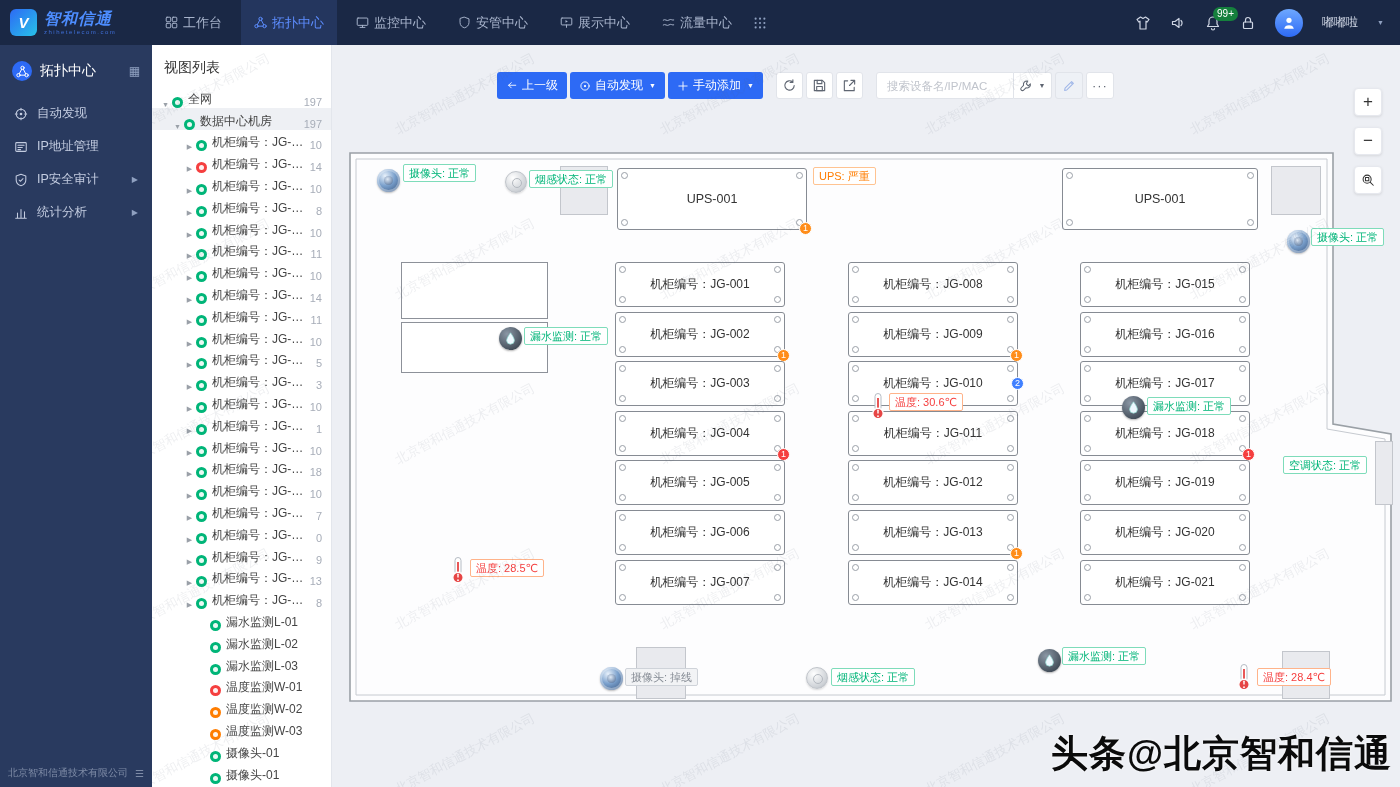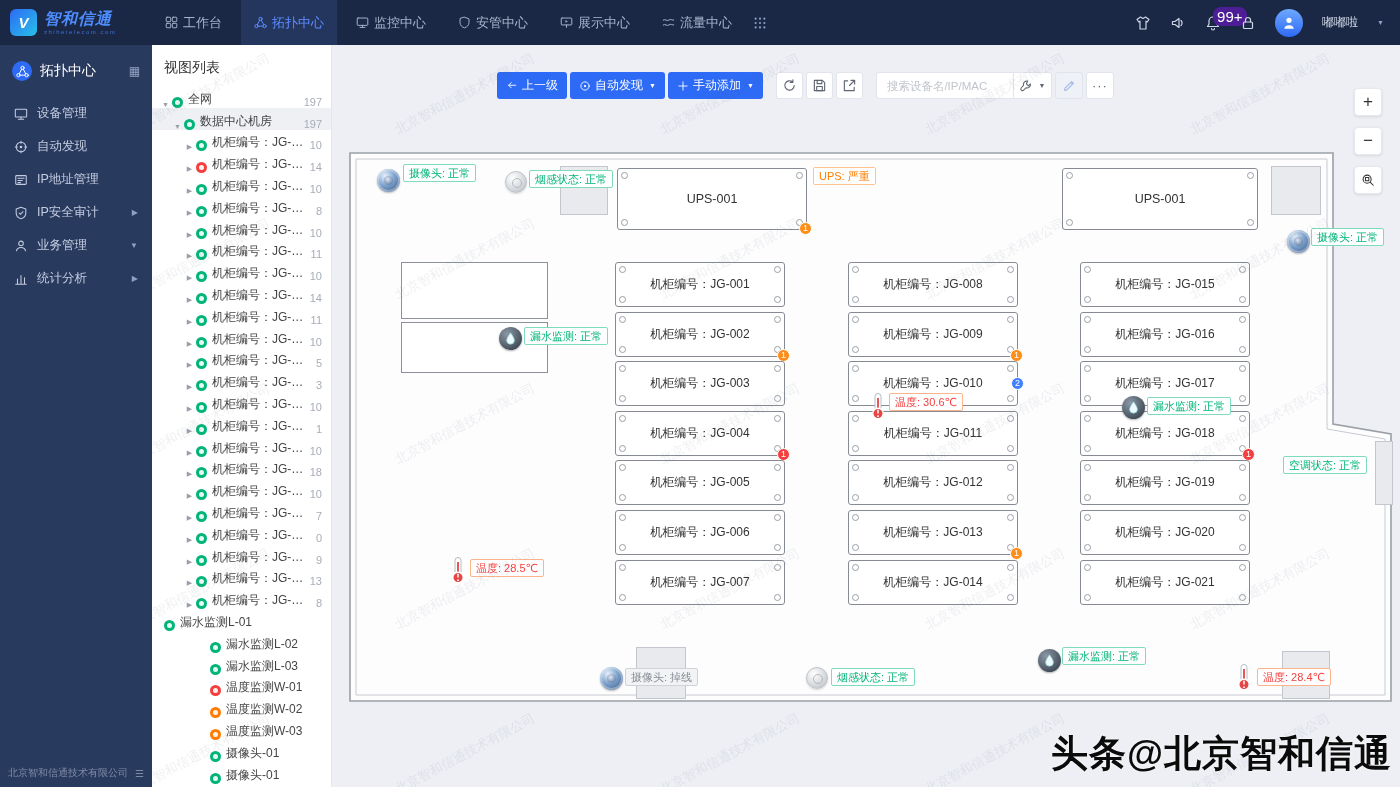--- a/index.html
+++ b/index.html
@@ -14,21 +14,21 @@
   .logo-text{display:flex;flex-direction:column;line-height:1}
   .logo-title{color:#4d8dff;font-weight:800;font-style:italic;font-size:16px;letter-spacing:1px}
   .logo-sub{color:#3f6fd8;font-size:6px;letter-spacing:1.5px;margin-top:2px}
   .topnav{display:flex;align-items:stretch;height:45px}
   .nav-item{display:flex;align-items:center;gap:5px;padding:0 13px;margin-right:6px;color:#a8b4cc;font-size:13px;cursor:pointer}
   .nav-item.active{background:#24365e;color:#5d8dff}
   .nav-item .nico{display:flex;align-items:center}
   .apps-grid{color:#8fa0c0;margin-left:2px;display:flex;align-items:center;cursor:pointer}
   .top-right{margin-left:auto;display:flex;align-items:center;gap:19px;padding-right:16px;color:#cfd6e4}
   .tb-ic{position:relative;display:flex;align-items:center;cursor:pointer}
-  .nbadge{position:absolute;top:-8px;left:8px;background:#4c1d95;color:#fff;font-size:15px;line-height:1;border-radius:8px;padding:2px 4px;white-space:nowrap}
+  .nbadge{position:absolute;top:-8px;left:8px;background:#15803d;color:#fff;font-size:10px;line-height:1;border-radius:8px;padding:2px 4px;white-space:nowrap}
   .avatar{width:28px;height:28px;border-radius:50%;background:linear-gradient(#6ea8ff,#2d6af5);display:flex;align-items:center;justify-content:center;flex:none;cursor:pointer}
   .username{font-size:12px;color:#cfd6e4;cursor:pointer}
   .u-caret{font-size:7px;color:#8fa0c0;cursor:pointer}
 
   
   .sidebar{position:absolute;left:0;top:45px;width:152px;bottom:0;background:#293a5f;z-index:59;display:flex;flex-direction:column}
   .sb-header{height:52px;display:flex;align-items:center;gap:8px;padding:0 12px;color:#fff;font-size:14px;flex:none}
   .sb-badge{width:20px;height:20px;border-radius:50%;background:#2d6af5;display:flex;align-items:center;justify-content:center;color:#fff}
   .sb-grid{margin-left:auto;color:#8fa0c0;font-size:12px;cursor:pointer}
   .sb-item{height:33px;display:flex;align-items:center;gap:9px;padding:0 14px;color:#c3cce0;font-size:12.5px;cursor:pointer;flex:none}
@@ -470,29 +470,20 @@
           <path d="M7 5.2 4 10.8 M9 5.2 12 10.8 M5 12.5 h6"></path>
         </svg>
       </span>
     <span>拓扑中心</span>
     <span class="sb-grid">▦</span>
   </div>
   <div id="sb-items">
       <div class="sb-item">
         <span>
           <svg viewBox="0 0 16 16" width="14" height="14" fill="none" stroke="currentColor" stroke-width="1.2" stroke-linecap="round" stroke-linejoin="round">
-            <rect x="1.5" y="2.5" width="13" height="9" rx="1"></rect>
-            <path d="M8 11.5 v2 M5 14 h6"></path>
-          </svg>
-        </span>
-        <span>设备管理</span>
-      </div>
-      <div class="sb-item">
-        <span>
-          <svg viewBox="0 0 16 16" width="14" height="14" fill="none" stroke="currentColor" stroke-width="1.2" stroke-linecap="round" stroke-linejoin="round">
             <circle cx="8" cy="8" r="5.5"></circle>
             <circle cx="8" cy="8" r="1.5" fill="currentColor" stroke="none"></circle>
             <path d="M8 1.5 V3.8 M8 12.2 V14.5 M1.5 8 H3.8 M12.2 8 H14.5"></path>
           </svg>
         </span>
         <span>自动发现</span>
       </div>
       <div class="sb-item">
         <span>
           <svg viewBox="0 0 16 16" width="14" height="14" fill="none" stroke="currentColor" stroke-width="1.2" stroke-linecap="round" stroke-linejoin="round">
@@ -508,30 +499,20 @@
             <path d="M8 1.5 13.5 3.5 V8 C13.5 11.5 11 13.7 8 14.5 5 13.7 2.5 11.5 2.5 8 V3.5 Z"></path>
             <path d="M5.8 8 7.3 9.5 10.3 6.5"></path>
           </svg>
         </span>
         <span>IP安全审计</span>
         <span class="chev">▶</span>
       </div>
       <div class="sb-item">
         <span>
           <svg viewBox="0 0 16 16" width="14" height="14" fill="none" stroke="currentColor" stroke-width="1.2" stroke-linecap="round" stroke-linejoin="round">
-            <circle cx="8" cy="5" r="2.6"></circle>
-            <path d="M2.8 13.5 a5.3 4.7 0 0 1 10.4 0"></path>
-          </svg>
-        </span>
-        <span>业务管理</span>
-        <span class="chev">▼</span>
-      </div>
-      <div class="sb-item">
-        <span>
-          <svg viewBox="0 0 16 16" width="14" height="14" fill="none" stroke="currentColor" stroke-width="1.2" stroke-linecap="round" stroke-linejoin="round">
             <path d="M2 14 H14 M4 13 V8 M8 13 V4 M12 13 V6.5"></path>
           </svg>
         </span>
         <span>统计分析</span>
         <span class="chev">▶</span>
       </div>
     </div>
   <div class="sb-footer">
     <span>北京智和信通技术有限公司</span>
     <span class="fic">☰</span>
@@ -678,21 +659,21 @@
         <span class="tree-dot" style="background: rgb(0, 181, 120);"></span>
         <span class="tree-label">机柜编号：JG-020</span>
         <span class="tree-count">13</span>
       </div>
       <div class="tree-row" style="padding-left: 32px;">
         <span class="tree-caret">▶</span>
         <span class="tree-dot" style="background: rgb(0, 181, 120);"></span>
         <span class="tree-label">机柜编号：JG-021</span>
         <span class="tree-count">8</span>
       </div>
-      <div class="tree-row" style="">
+      <div class="tree-row" style="padding-left: 46px;">
         <span class="tree-caret"></span>
         <span class="tree-dot" style="background: rgb(0, 181, 120);"></span>
         <span class="tree-label">漏水监测L-01</span>
       </div>
       <div class="tree-row" style="padding-left: 46px;">
         <span class="tree-caret"></span>
         <span class="tree-dot" style="background: rgb(0, 181, 120);"></span>
         <span class="tree-label">漏水监测L-02</span>
       </div>
       <div class="tree-row" style="padding-left: 46px;">

